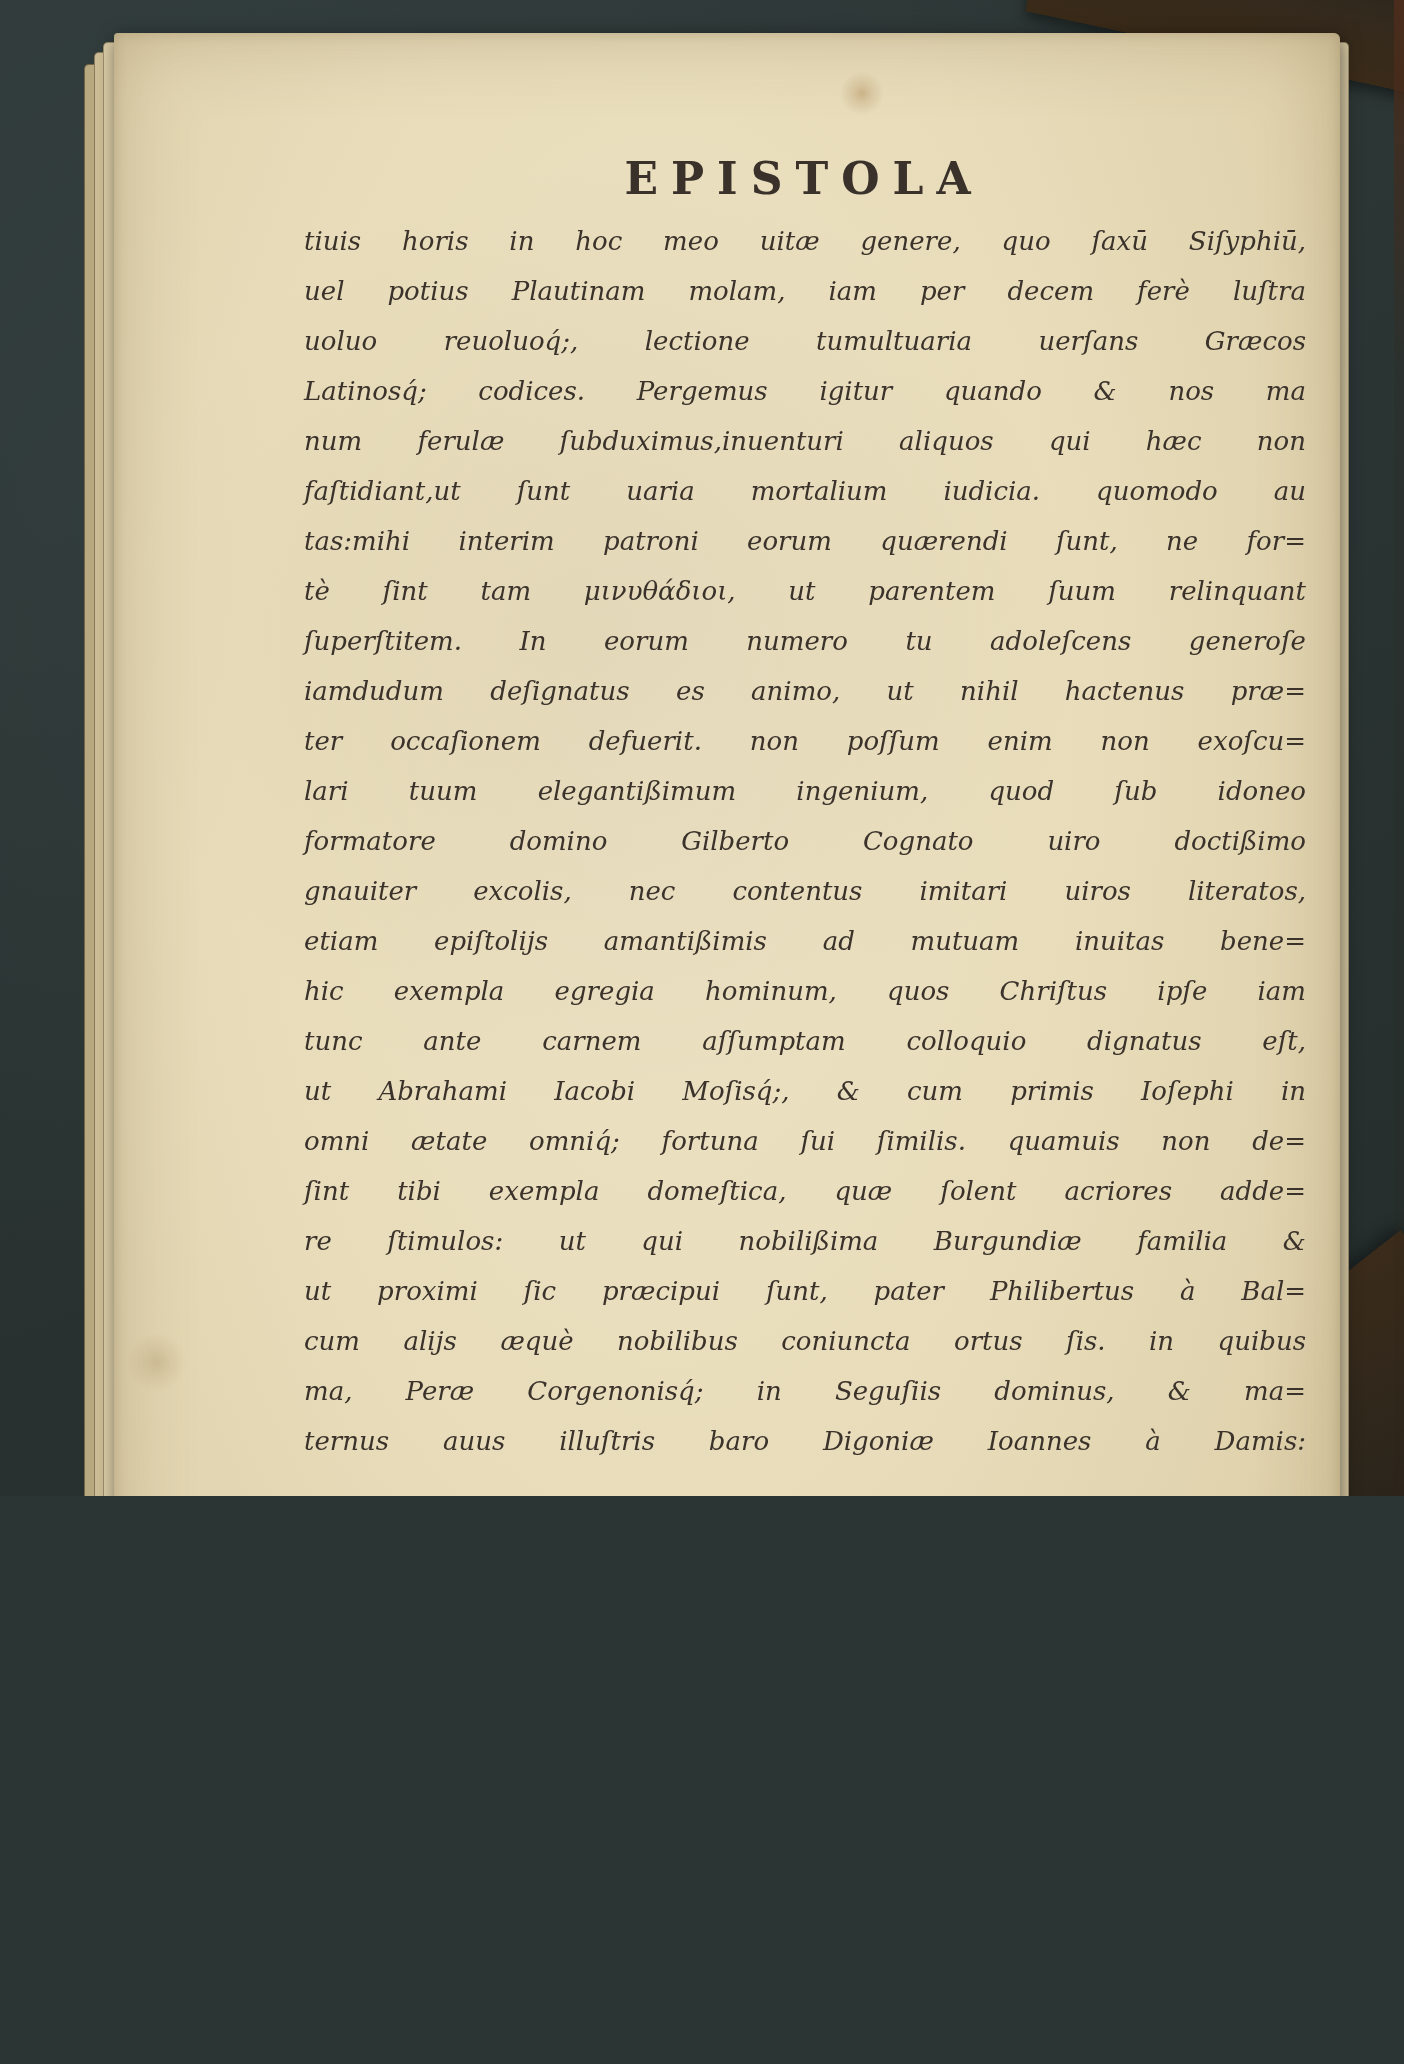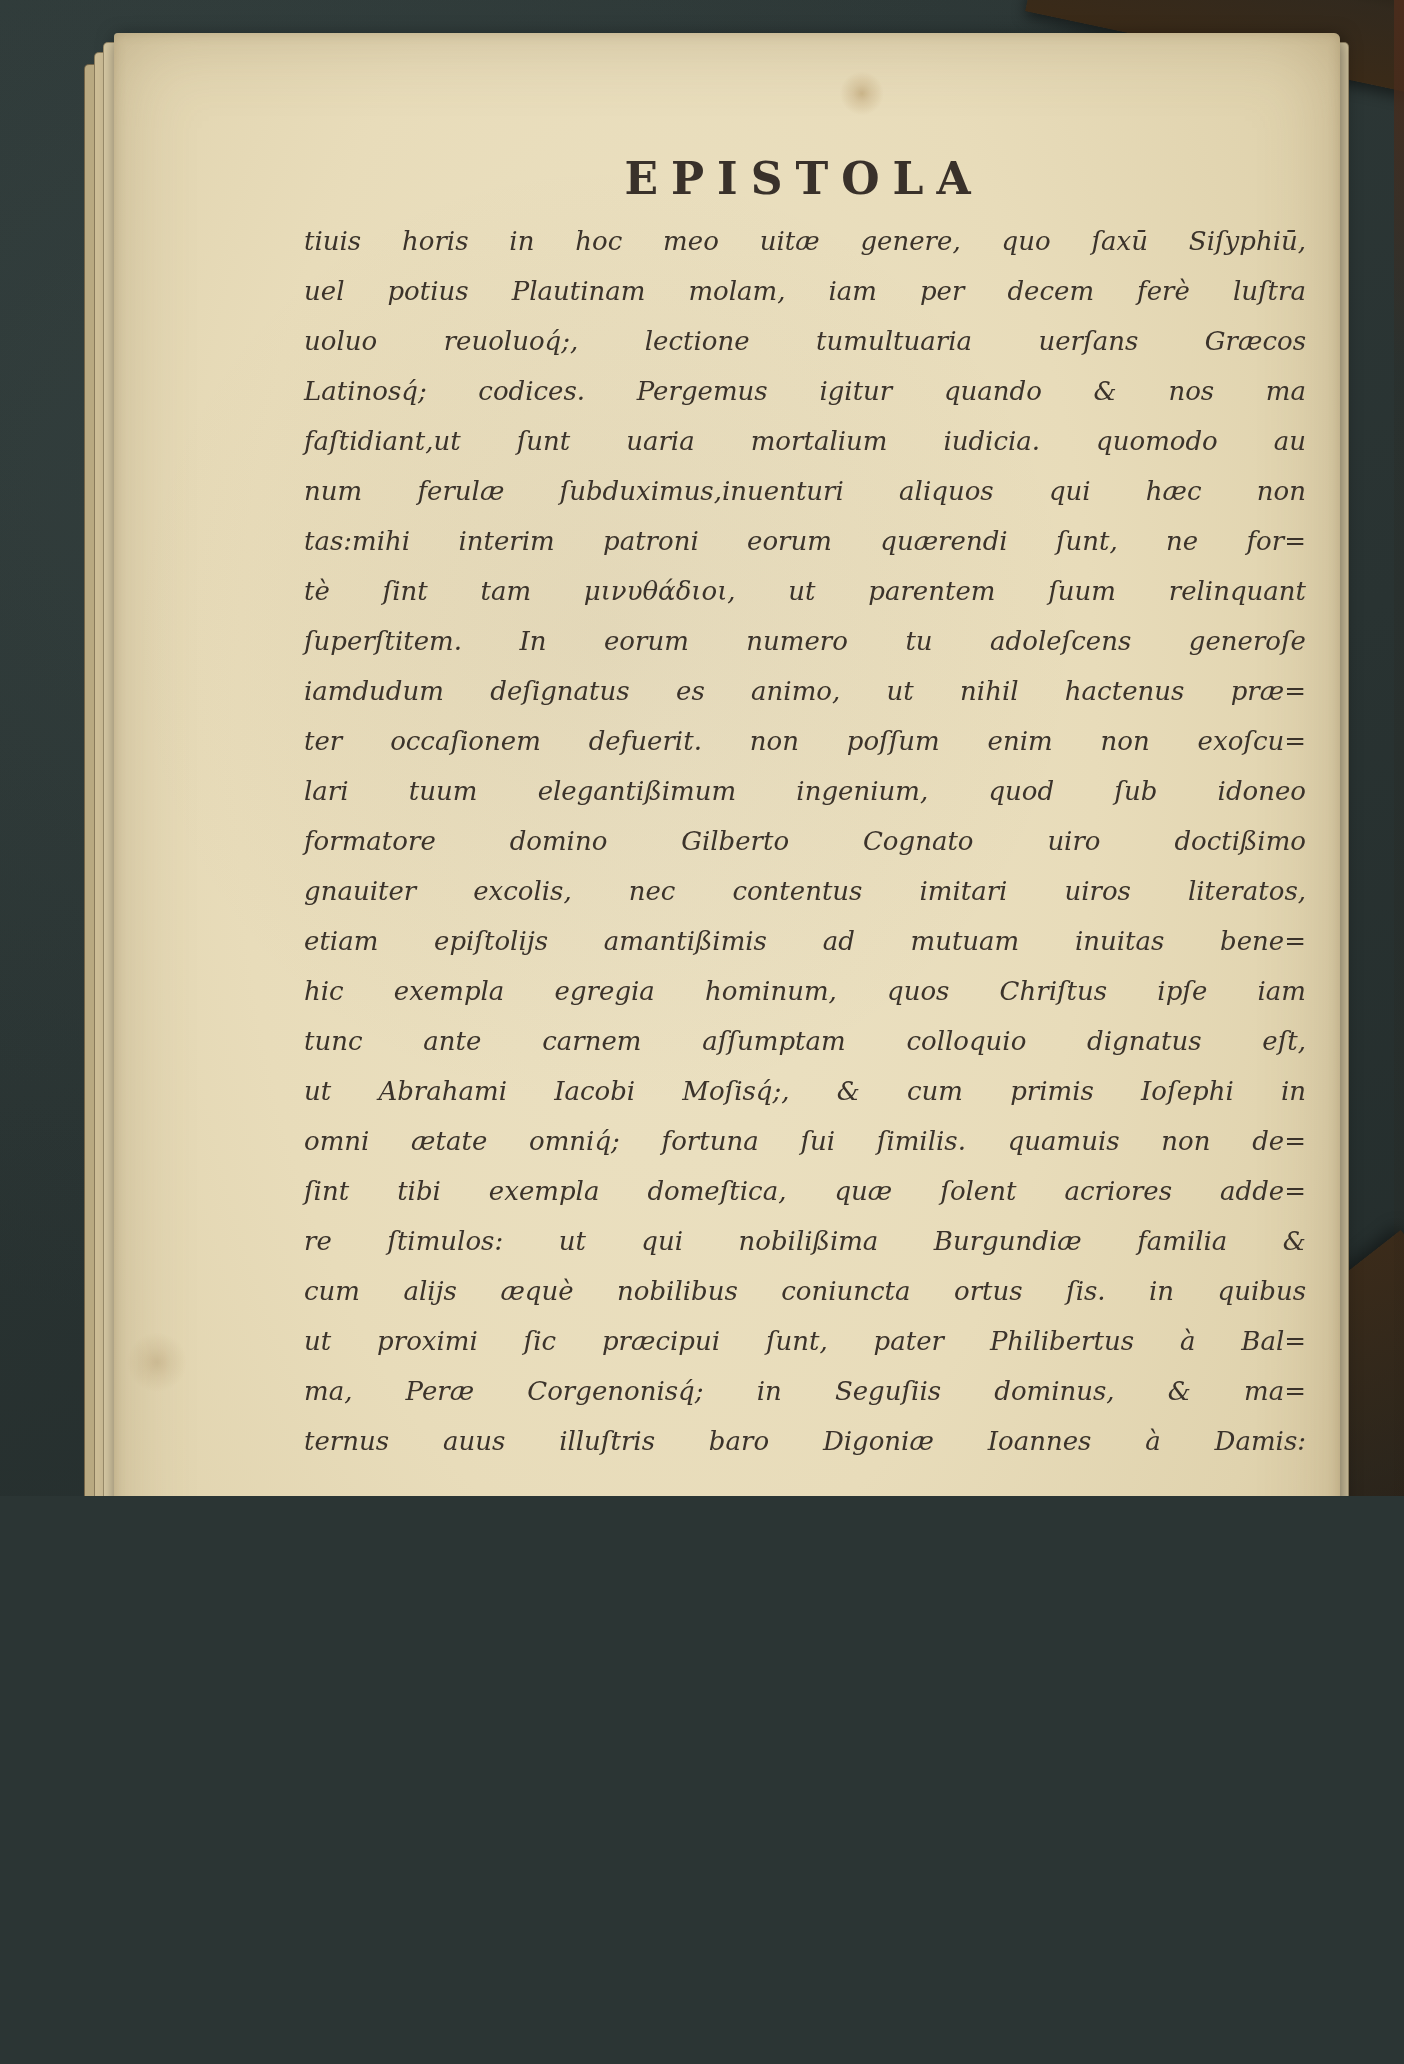--- a/index.html
+++ b/index.html
@@ -99,36 +99,36 @@
   <div class="leaf l2"></div>
   <div class="leaf l1"></div>
 
   <div class="page">
     <div class="heading">EPISTOLA</div>
     <div class="text-column" id="text-column">
         <div class="text-line">tiuis horis in hoc meo uitæ genere, quo ſaxū Siſyphiū,</div>
         <div class="text-line">uel potius Plautinam molam, iam per decem ferè luſtra</div>
         <div class="text-line">uoluo reuoluoq́;, lectione tumultuaria uerſans Græcos</div>
         <div class="text-line">Latinosq́; codices. Pergemus igitur quando &amp; nos ma</div>
+        <div class="text-line">num ferulæ ſubduximus,inuenturi aliquos qui hæc non</div>
         <div class="text-line">faſtidiant,ut ſunt uaria mortalium iudicia. quomodo au</div>
-        <div class="text-line">num ferulæ ſubduximus,inuenturi aliquos qui hæc non</div>
         <div class="text-line">tas:mihi interim patroni eorum quærendi ſunt, ne for=</div>
         <div class="text-line">tè ſint tam μινυθάδιοι, ut parentem ſuum relinquant</div>
         <div class="text-line">ſuperſtitem. In eorum numero tu adoleſcens generoſe</div>
         <div class="text-line">iamdudum deſignatus es animo, ut nihil hactenus præ=</div>
         <div class="text-line">ter occaſionem defuerit. non poſſum enim non exoſcu=</div>
         <div class="text-line">lari tuum elegantißimum ingenium, quod ſub idoneo</div>
         <div class="text-line">formatore domino Gilberto Cognato uiro doctißimo</div>
         <div class="text-line">gnauiter excolis, nec contentus imitari uiros literatos,</div>
         <div class="text-line">etiam epiſtolijs amantißimis ad mutuam inuitas bene=</div>
         <div class="text-line">hic exempla egregia hominum, quos Chriſtus ipſe iam</div>
         <div class="text-line">tunc ante carnem aſſumptam colloquio dignatus eſt,</div>
         <div class="text-line">ut Abrahami Iacobi Moſisq́;, &amp; cum primis Ioſephi in</div>
         <div class="text-line">omni ætate omniq́; fortuna ſui ſimilis. quamuis non de=</div>
         <div class="text-line">ſint tibi exempla domeſtica, quæ ſolent acriores adde=</div>
         <div class="text-line">re ſtimulos: ut qui nobilißima Burgundiæ familia &amp;</div>
+        <div class="text-line">ut proximi ſic præcipui ſunt, pater Philibertus à Bal=</div>
         <div class="text-line">cum alijs æquè nobilibus coniuncta ortus ſis. in quibus</div>
-        <div class="text-line">ut proximi ſic præcipui ſunt, pater Philibertus à Bal=</div>
         <div class="text-line">ma, Peræ Corgenonisq́; in Seguſiis dominus, &amp; ma=</div>
         <div class="text-line">ternus auus illuſtris baro Digoniæ Ioannes à Damis:</div>
       </div>
   </div>
 </div>
 
 </body></html>

